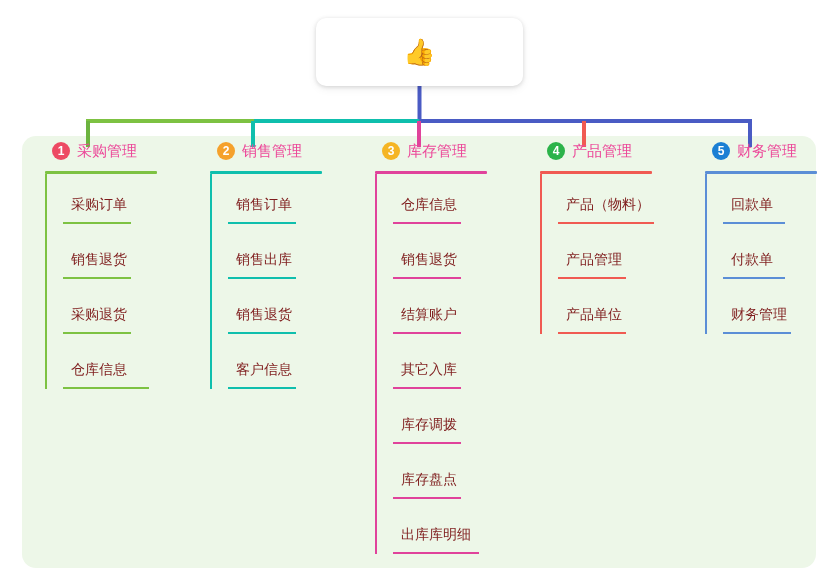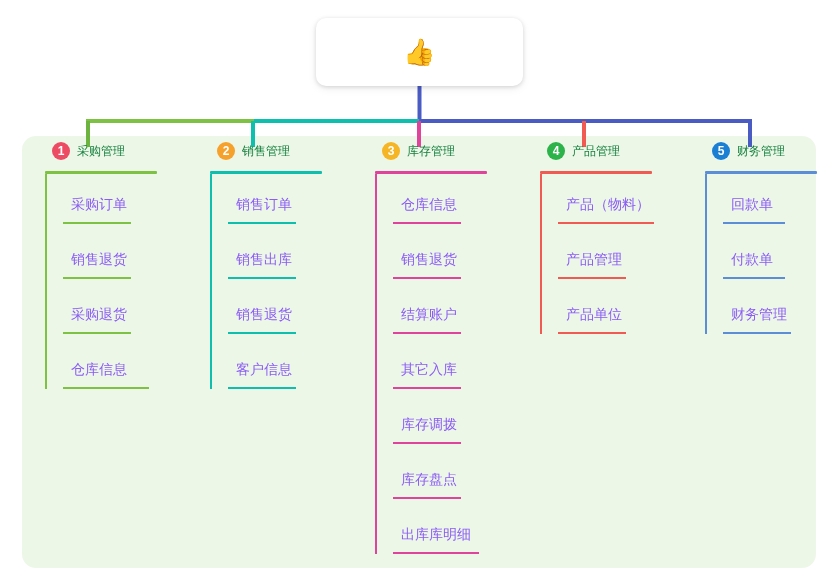--- a/index.html
+++ b/index.html
@@ -97,22 +97,22 @@
     height: 18px;
     border-radius: 50%;
     color: #ffffff;
     font-size: 12px;
     line-height: 18px;
     text-align: center;
     font-weight: bold;
     flex: 0 0 auto;
   }
   .col-title {
-    font-size: 12px;
-    color: #15803d;
+    font-size: 15px;
+    color: #ec4899;
     white-space: nowrap;
   }
   .col-rule {
     position: absolute;
     left: 9px;
     top: 35px;
     height: 3px;
     border-radius: 1px;
   }
 
@@ -124,21 +124,21 @@
   }
   .leaf {
     position: relative;
     height: 55px;
   }
   .leaf-label {
     position: absolute;
     left: 26px;
     top: 22px;
     font-size: 14px;
-    color: #8b5cf6;
+    color: #7f1d1d;
     white-space: nowrap;
   }
   .leaf-rule {
     position: absolute;
     left: 18px;
     top: 48px;
     height: 2px;
   }
   .leaf-stem {
     position: absolute;

